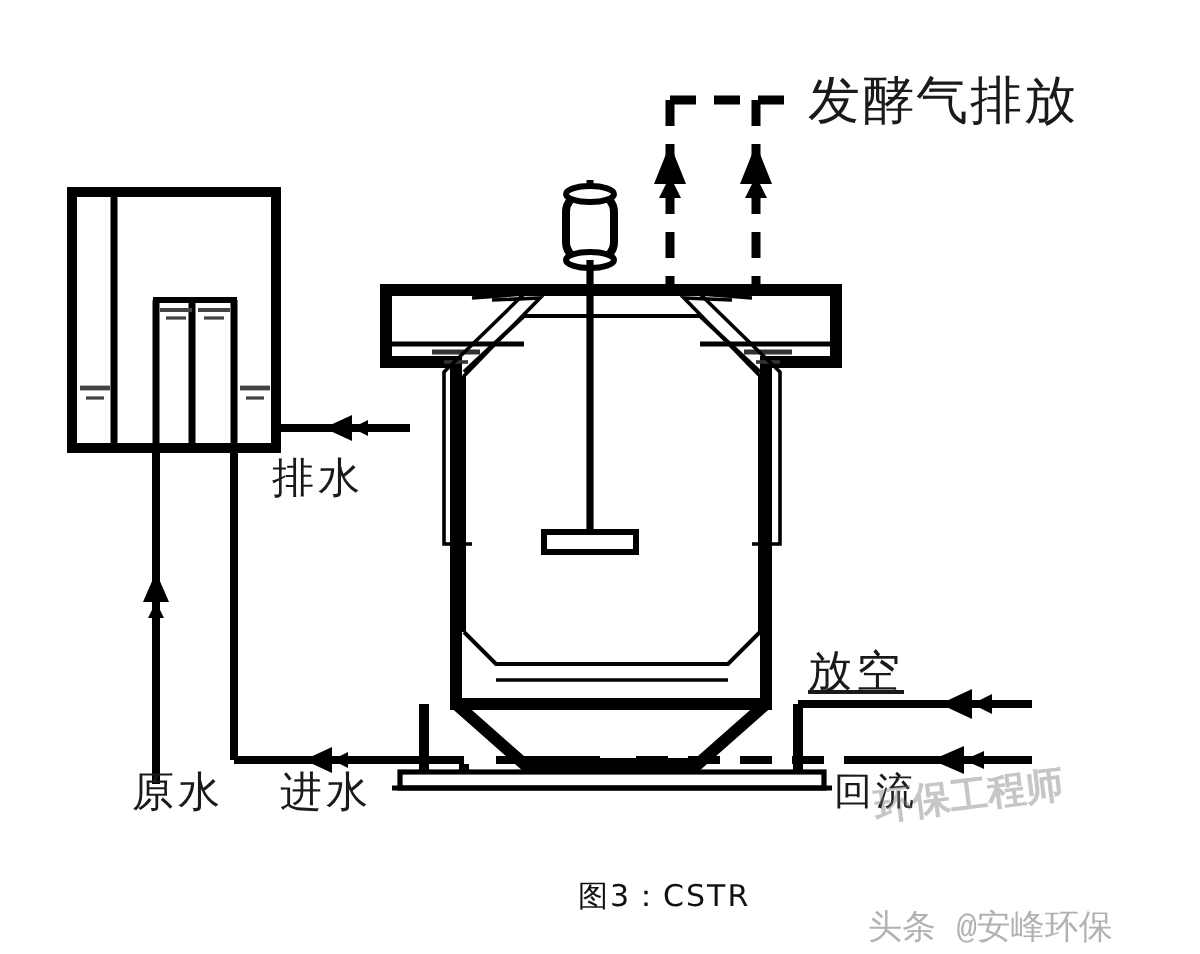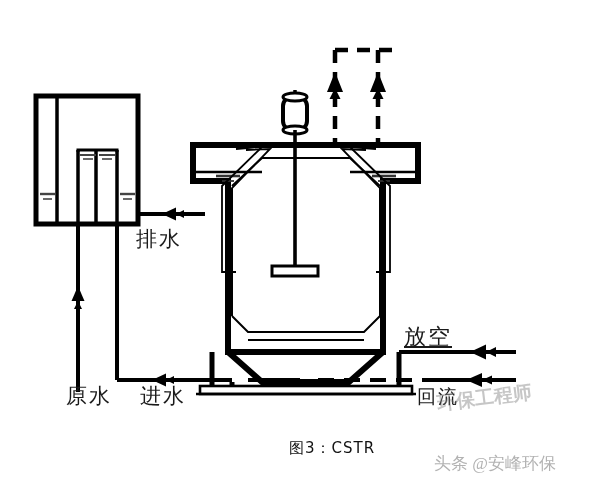--- a/index.html
+++ b/index.html
@@ -87,21 +87,21 @@
     transform: rotate(-7deg);
     letter-spacing: 0px;
     font-weight: bold;
   }
   #watermark-corner {
     position: absolute;
     left: 434px;
     top: 452px;
     font-size: 17px;
     color: rgba(130,130,130,0.62);
-    font-family: Liberation Serif, serif;
+    font-family: Liberation Mono, monospace;
     white-space: nowrap;
     letter-spacing: 0px;
   }
 </style>
 </head>
 <body>
 
 <div id="page">
 
   <svg id="diagram-svg" viewBox="0 0 600 477">
@@ -233,20 +233,21 @@
     <g>
       <line x1="318" y1="380" x2="436" y2="380" stroke="#000" stroke-width="4" stroke-dasharray="16,10"></line>
       <line x1="436" y1="380" x2="516" y2="380" stroke="#000" stroke-width="4"></line>
       <path d="M466,380 L482,373 L482,387 Z" fill="#000"></path>
       <path d="M482,380 L492,375.5 L492,384.5 Z" fill="#000"></path>
       <line x1="248" y1="380" x2="300" y2="380" stroke="#000" stroke-width="4"></line>
     </g>
 
   </svg>
 
+  <div class="lbl" id="label-gas-discharge">发酵气排放</div>
 
   <div class="lbl" id="label-drain">排水</div>
 
   <div class="lbl" id="label-raw-water">原水</div>
 
   <div class="lbl" id="label-influent">进水</div>
 
   <div class="lbl" id="label-vent">放空</div>
 
   <div class="lbl" id="label-return">回流</div>

